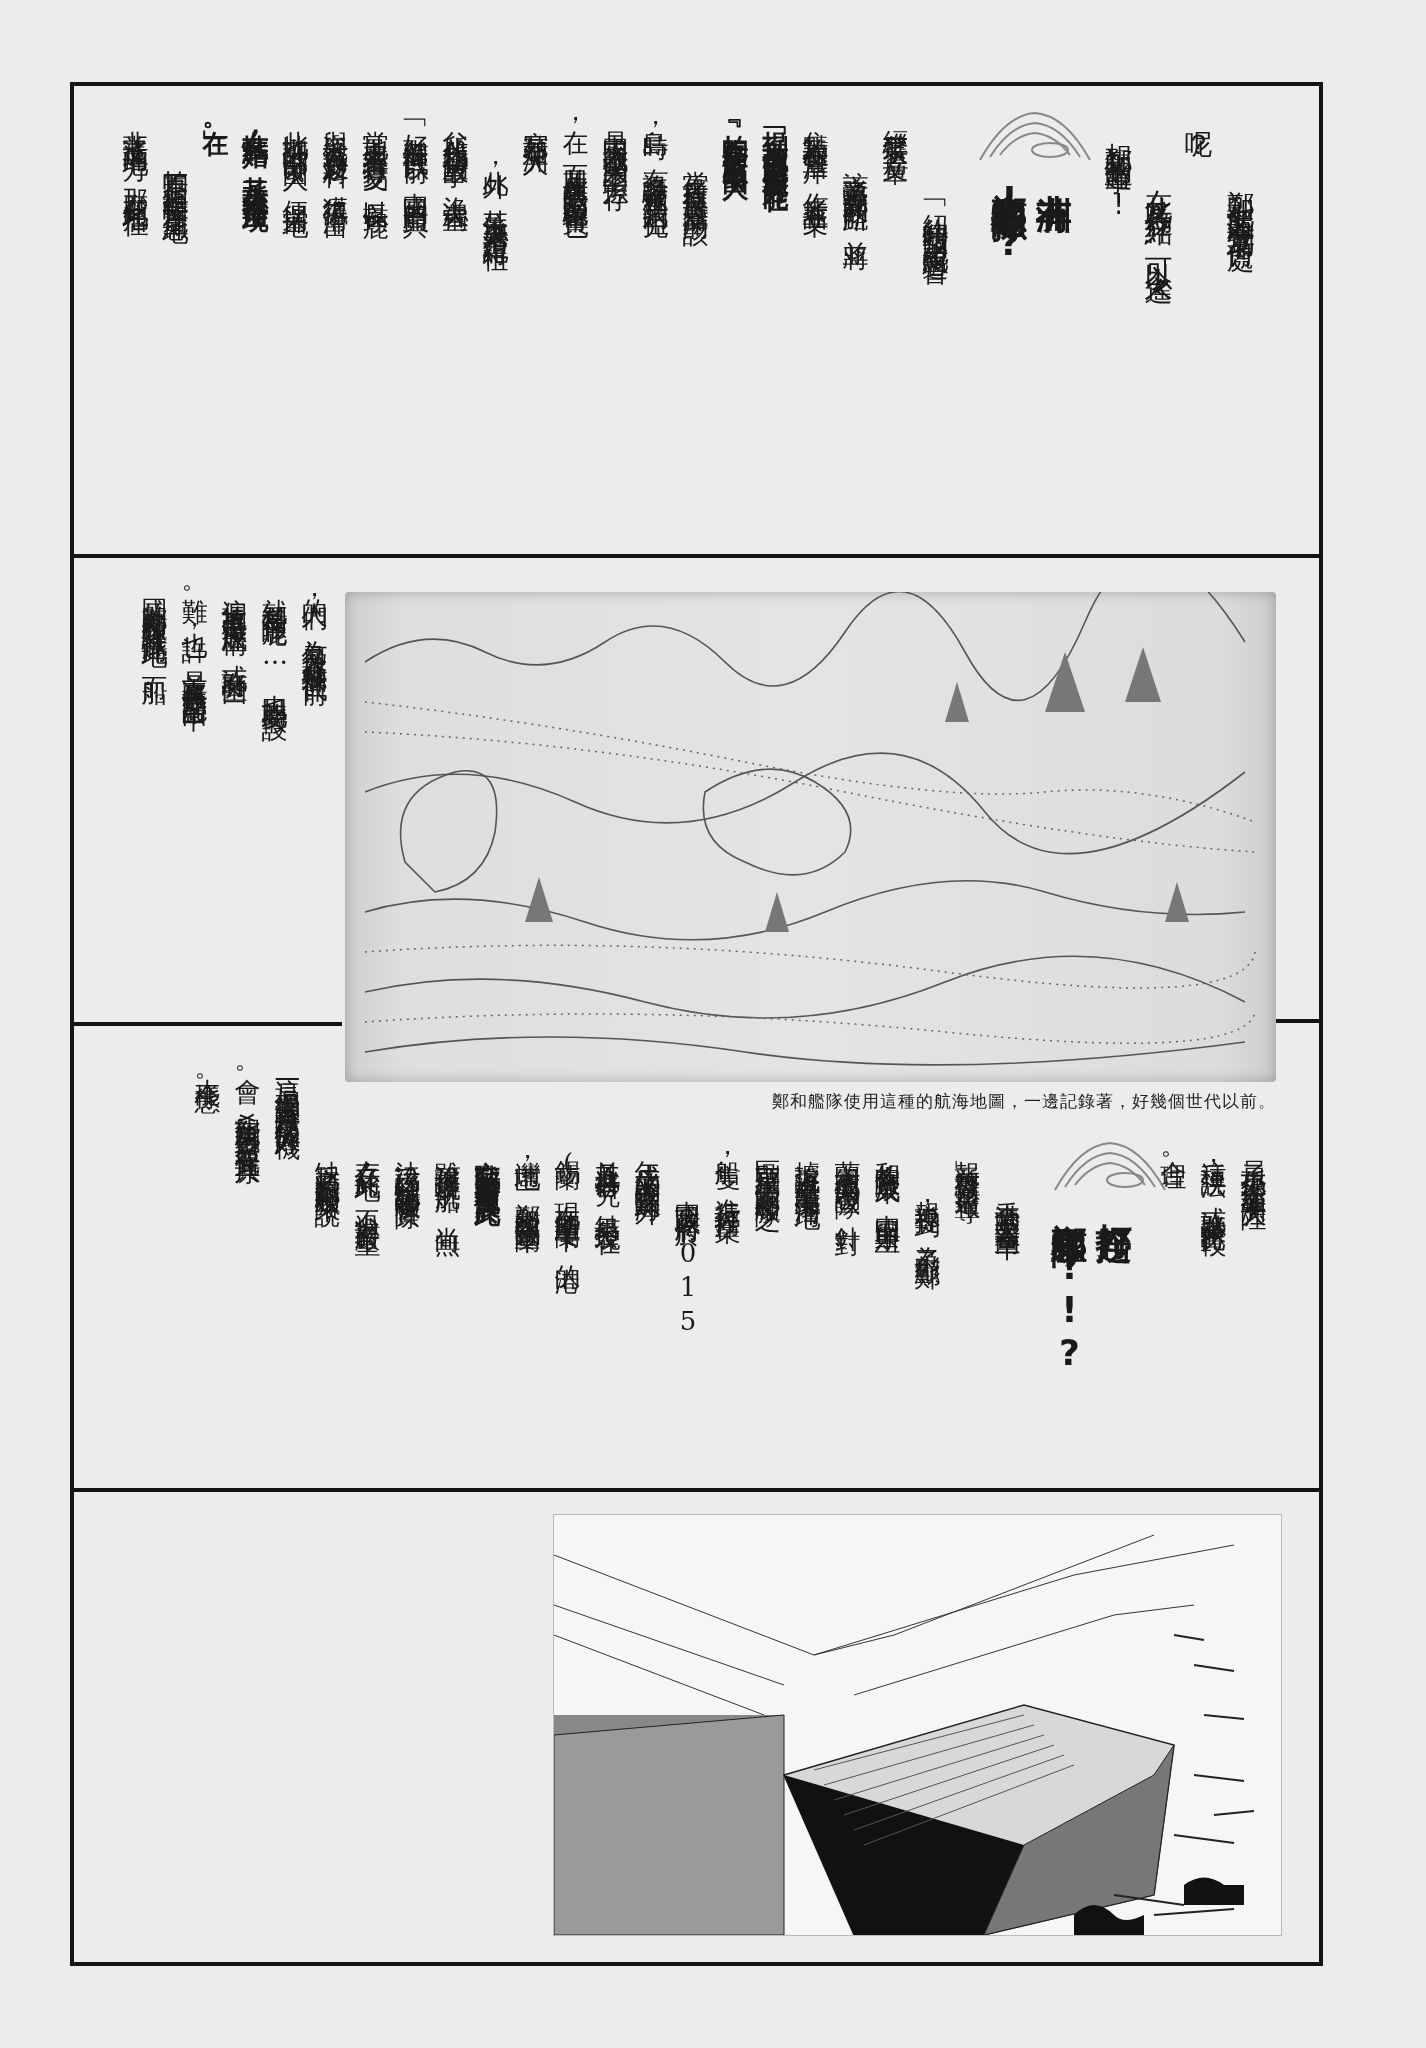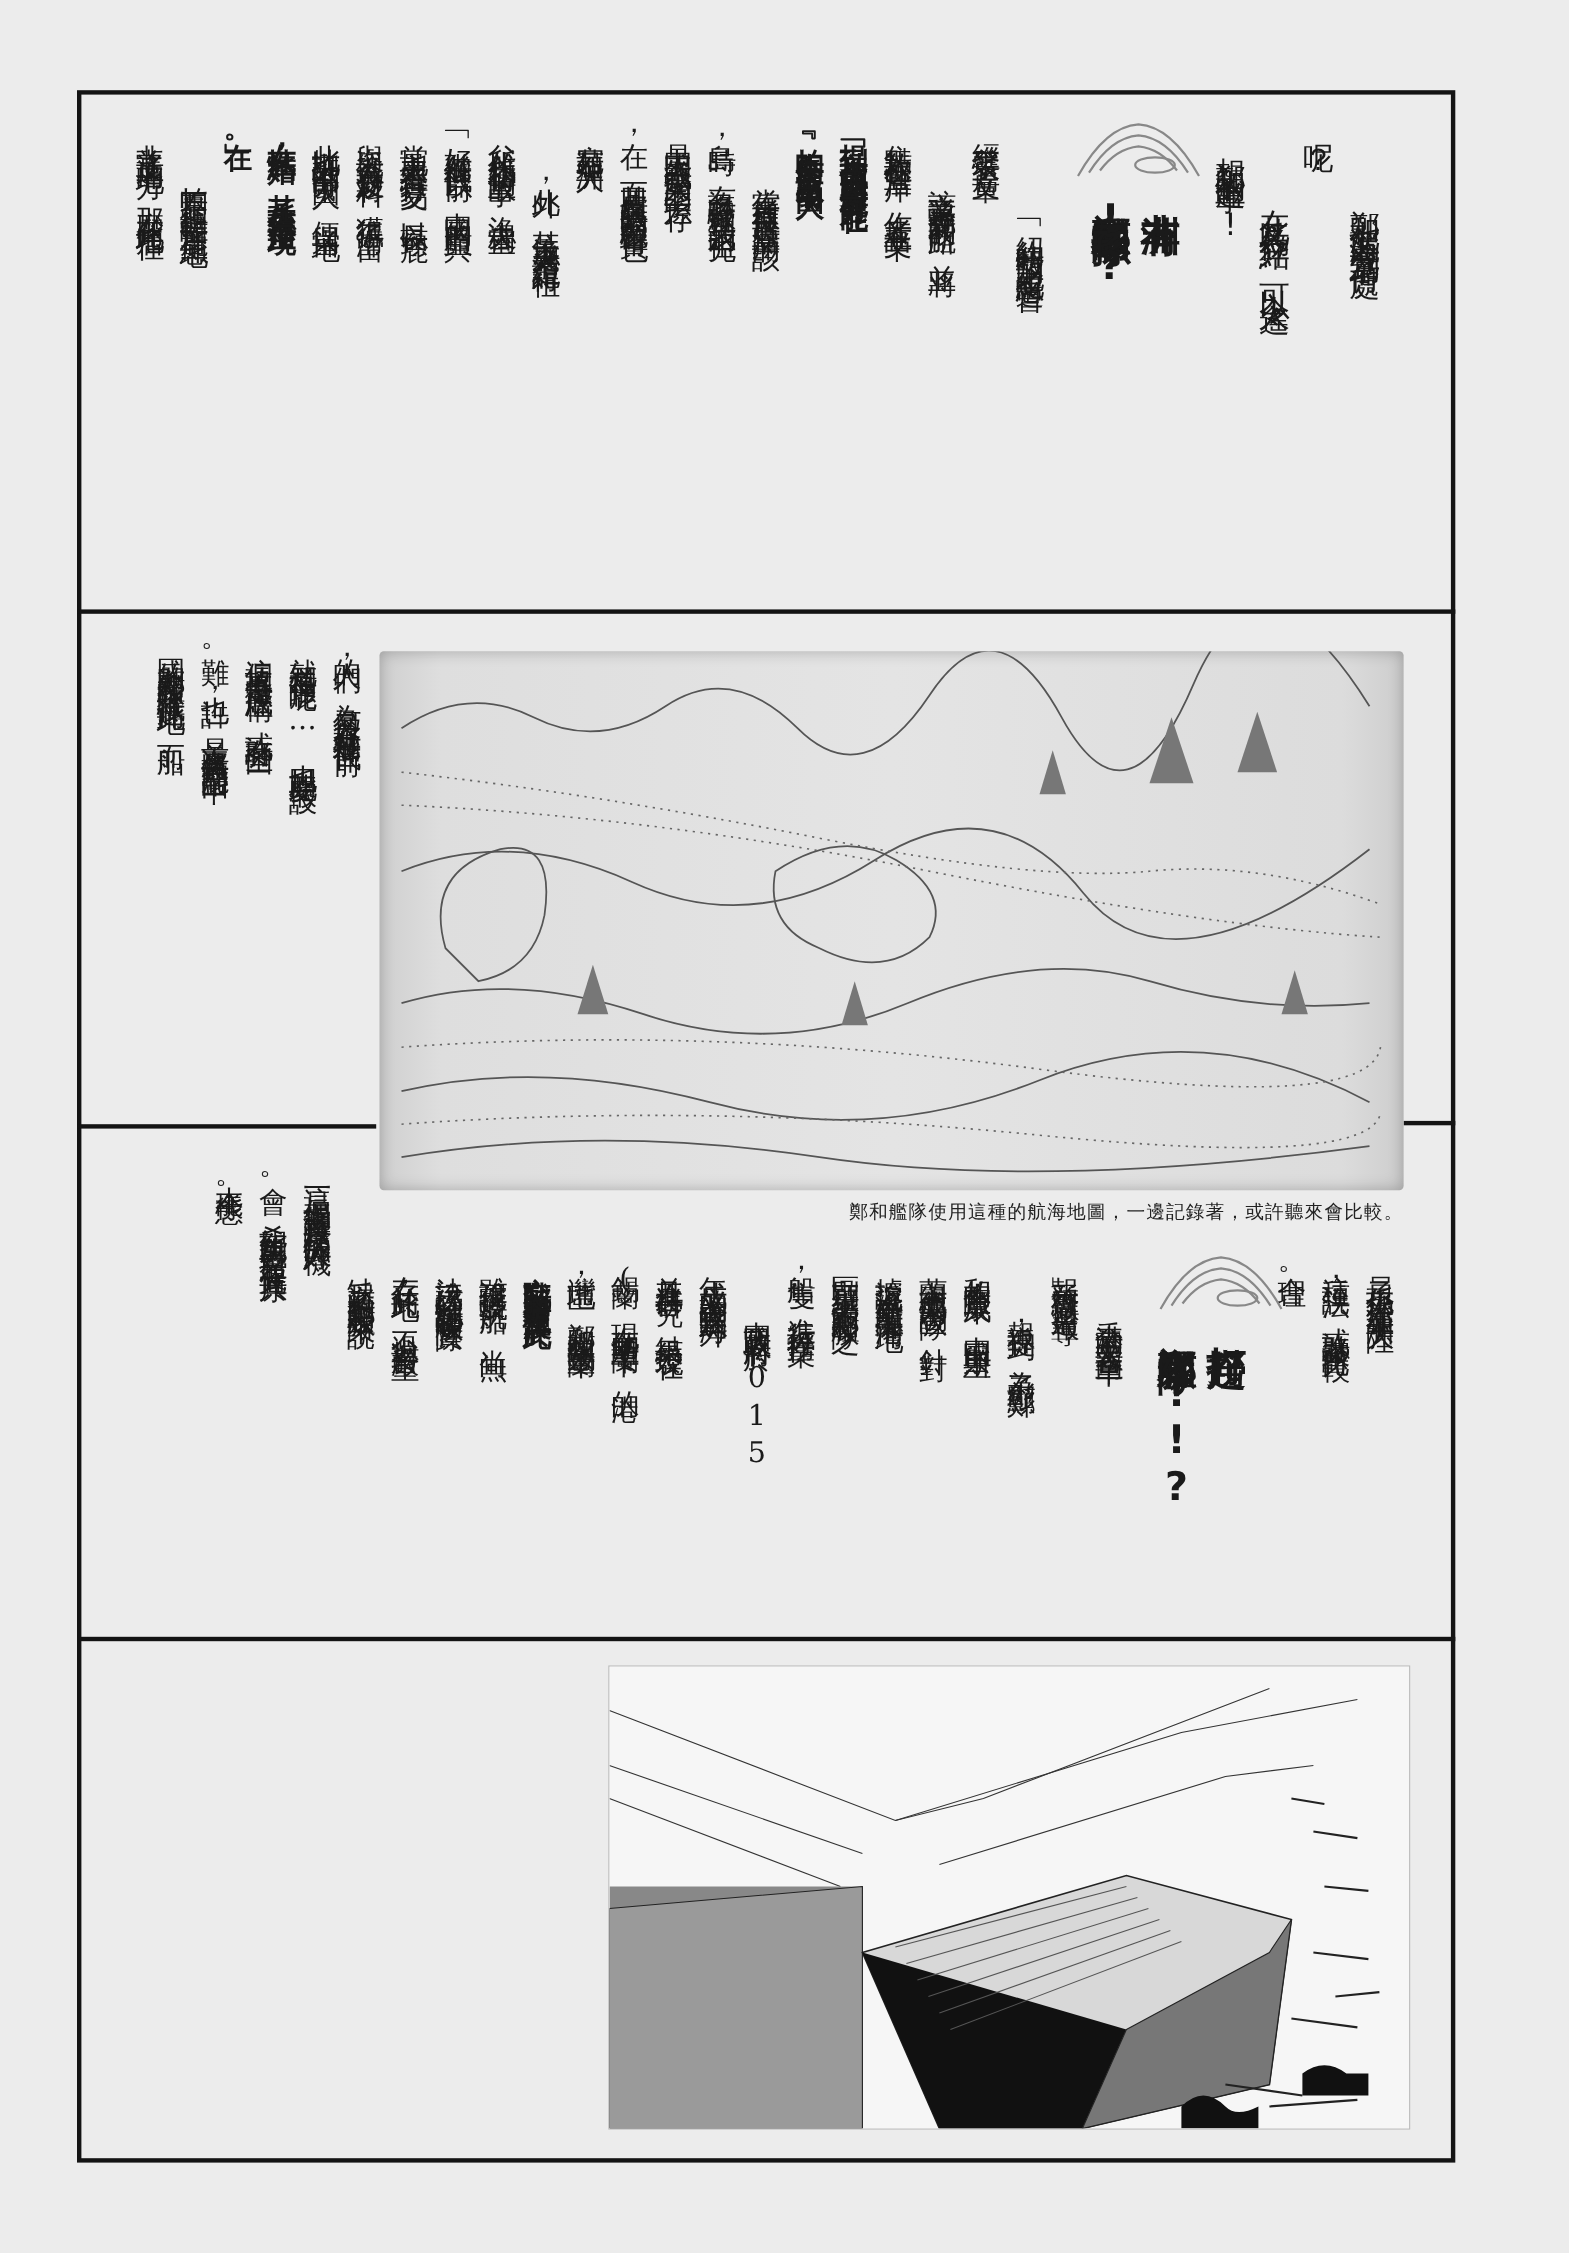--- a/index.html
+++ b/index.html
@@ -109,21 +109,21 @@
     <g fill="#777">
       <path d="M700 120 l20 -60 l20 60 z"></path>
         <path d="M780 110 l18 -55 l18 55 z"></path>
       <path d="M600 130 l12 -40 l12 40 z"></path>
         <path d="M180 330 l14 -45 l14 45 z"></path>
       <path d="M420 340 l12 -40 l12 40 z"></path>
         <path d="M820 330 l12 -40 l12 40 z"></path>
     </g>
   </svg>
 </div>
-<div class="caption">鄭和艦隊使用這種的航海地圖，一邊記錄著，或許聽來會比較。</div>
+<div class="caption">鄭和艦隊使用這種的航海地圖，一邊記錄著，好幾個世代以前。</div>
 
 <div>
   <div class="col" style="left:1236px;top:1140px;">員子孫仍然生活在非洲大陸。</div>
   <div class="col" style="left:1196px;top:1140px;">這種說法，或許聽來會比較</div>
   <div class="col" style="left:1156px;top:1140px;">合理。</div>
 </div>
 
 <svg class="crest" style="left:1050px;top:1135px;" viewBox="0 0 120 60">
   <g fill="none" stroke="#888" stroke-width="2">
     <path d="M5 55 Q30 10 60 8 Q90 10 115 55"></path>

